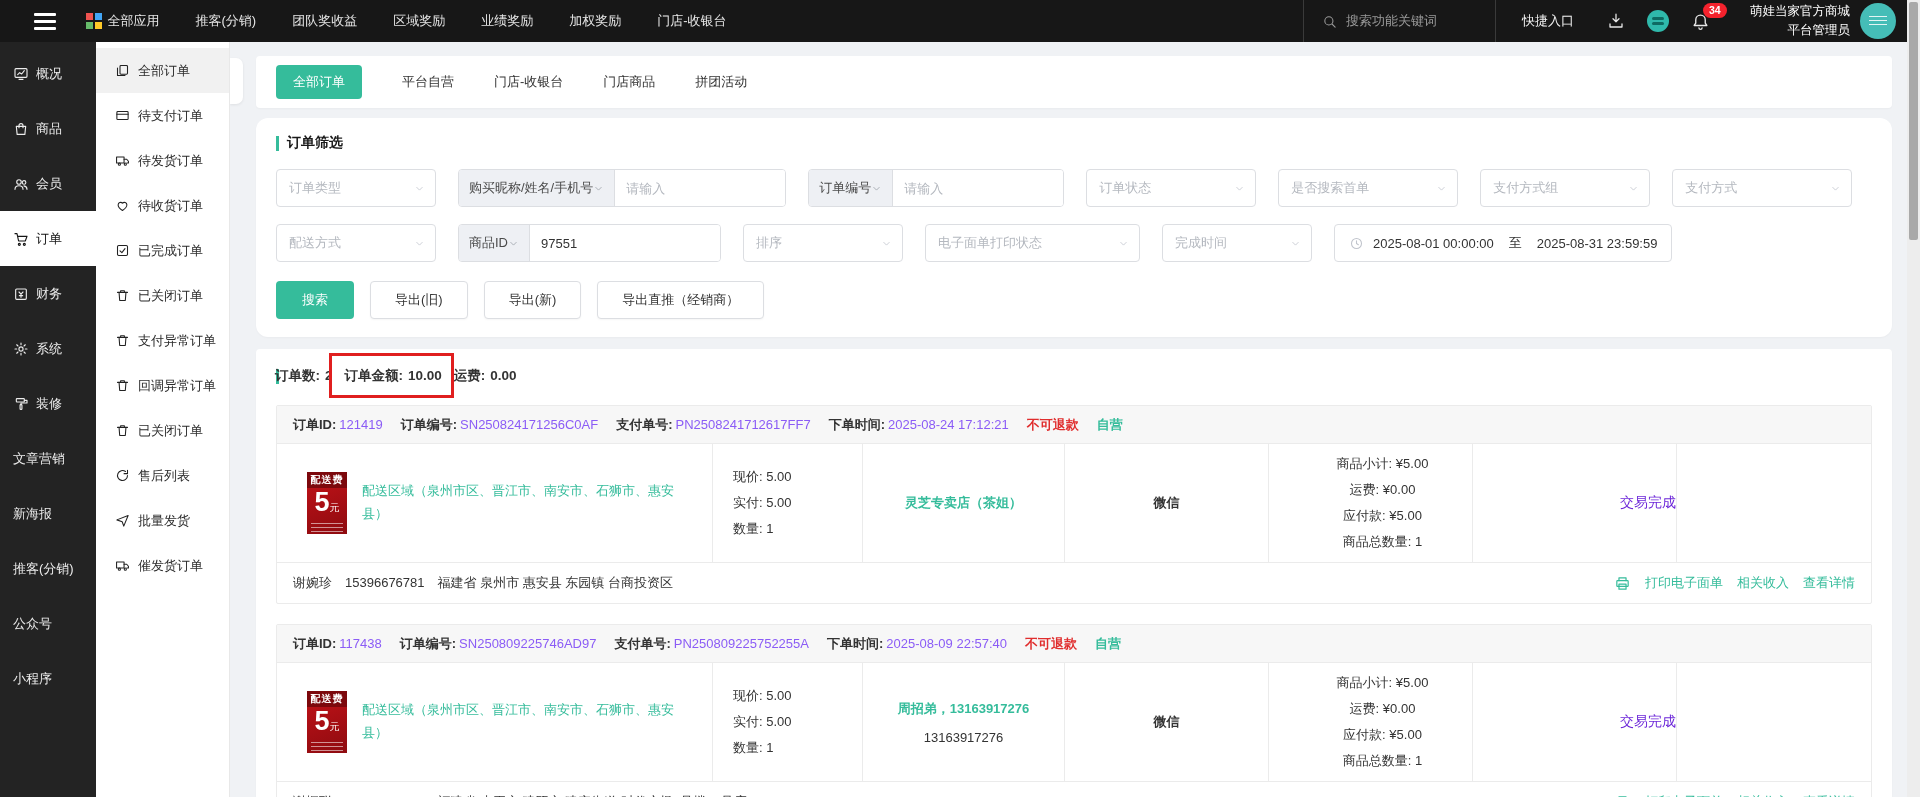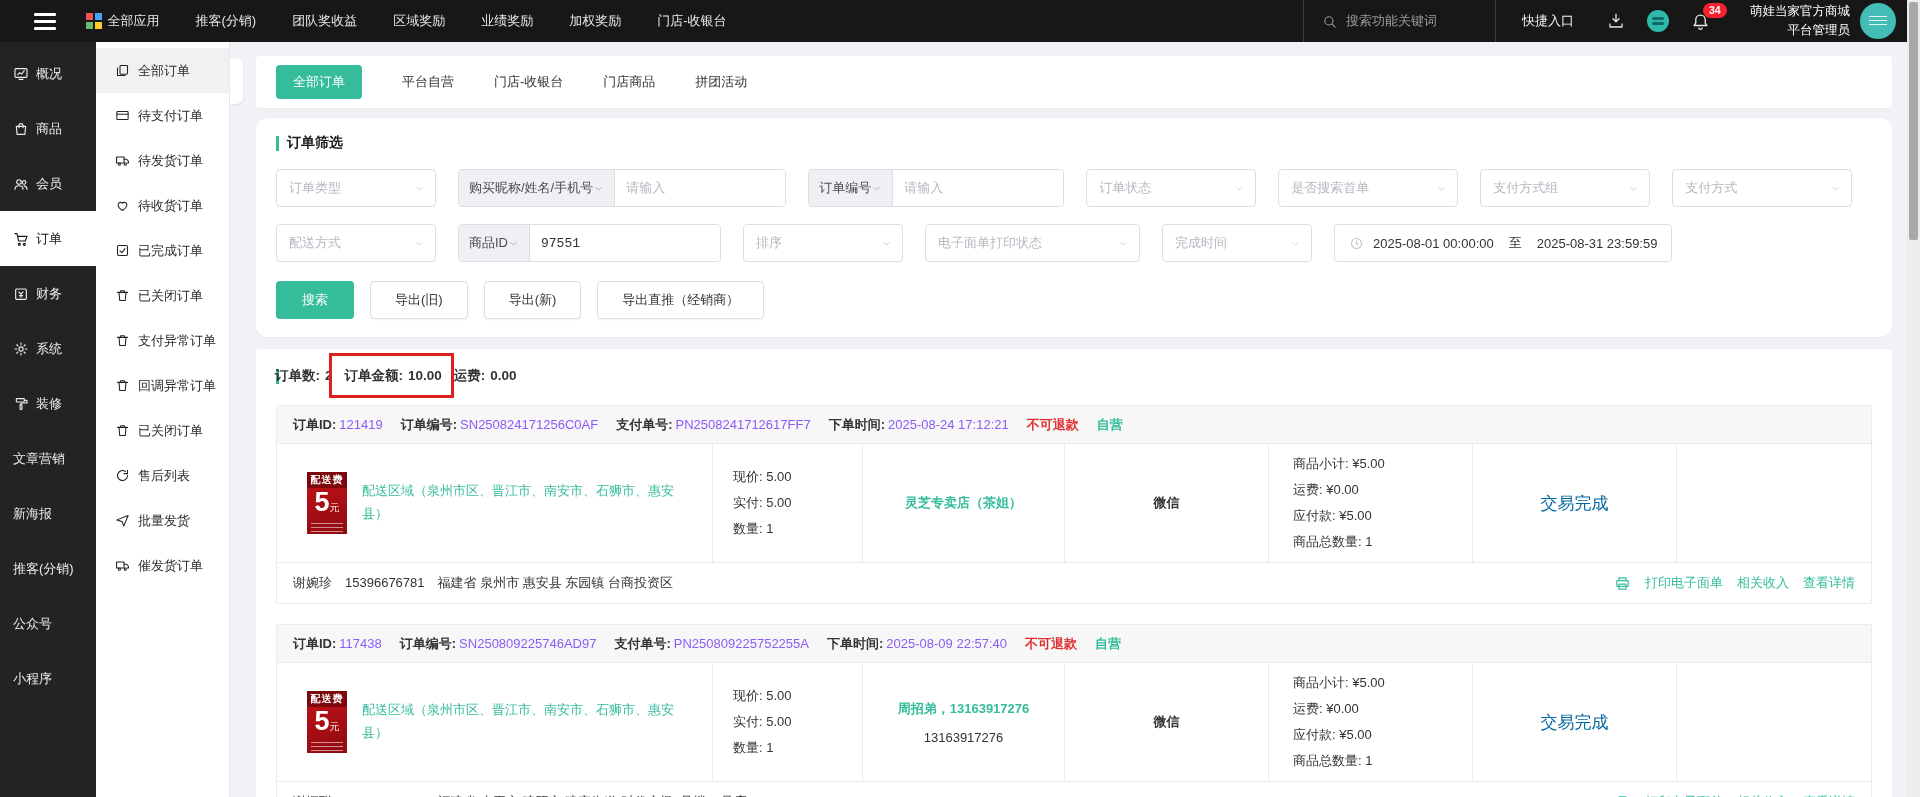--- a/index.html
+++ b/index.html
@@ -60,21 +60,21 @@
   .sec-title{font-size:14px;font-weight:700;color:#1a1a1a;display:flex;align-items:center;}
   .sec-title::before{content:"";width:3px;height:15px;background:#35bc9b;margin-right:8px;}
   .frow{display:flex;align-items:center;gap:22px;margin-top:17px;flex-wrap:nowrap;}
   .sel{height:38px;border:1px solid #dcdee2;border-radius:4px;background:#fff;display:flex;
     align-items:center;justify-content:space-between;padding:0 10px 0 12px;font-size:13px;color:#b4b8bf;cursor:pointer;flex:none;}
   .sel .chev{color:#c0c4cc;}
   .combo{height:38px;border:1px solid #dcdee2;border-radius:4px;display:flex;align-items:stretch;overflow:hidden;flex:none;background:#fff;}
   .combo .addon{background:#eef0f4;border-right:1px solid #dcdee2;display:flex;align-items:center;
     gap:0;padding:0 10px;font-size:13px;color:#4a4a4a;cursor:pointer;white-space:nowrap;}
   .combo .addon .chev{color:#9aa0a8;}
-  .combo input{border:none;outline:none;padding:0 11px;font-size:13px;color:#333;font-family:Liberation Mono, monospace;}
+  .combo input{border:none;outline:none;padding:0 11px;font-size:13px;color:#333;font-family:Liberation Sans, sans-serif;}
   .combo input::placeholder{color:#b4b8bf;}
   .daterange{height:38px;border:1px solid #dcdee2;border-radius:4px;display:flex;align-items:center;
     gap:9px;padding:0 14px;font-size:13px;color:#333;flex:none;cursor:pointer;}
   .daterange .ic{color:#c0c4cc;}
   .btnrow{display:flex;align-items:center;gap:16px;margin-top:19px;}
   .btn{height:38px;border-radius:4px;font-size:13px;display:flex;align-items:center;justify-content:center;cursor:pointer;font-family:inherit;}
   .btn-primary{background:#35bc9b;color:#fff;border:none;width:78px;}
   .btn-plain{background:#fff;color:#333;border:1px solid #dcdee2;padding:0 24px;box-shadow:0 1px 2px rgba(0,0,0,.04);}
 
   .orders-card{margin-top:12px;padding:18px 20px 20px;}
@@ -95,22 +95,22 @@
   .order-body{display:flex;min-height:118px;align-items:stretch;}
   .col{border-right:1px solid #ebebeb;display:flex;flex-direction:column;justify-content:center;}
   .col-product{width:436px;flex-direction:row;align-items:center;gap:15px;padding:12px 14px;}
   .prod-title{color:#35bc9b;font-size:13px;line-height:1.75;width:320px;}
   .col-price{width:150px;padding-left:20px;font-size:13px;color:#333;gap:8px;}
   .col-store{width:202px;align-items:center;text-align:center;padding:0 8px;font-size:13px;}
   .store-l1{color:#35bc9b;font-weight:700;}
   .store-l2{color:#333;margin-top:12px;}
   .store-l2:empty{display:none;}
   .col-pay{width:204px;align-items:center;font-size:13px;color:#333;font-weight:700;}
-  .col-totals{width:204px;padding-left:24px;font-size:13px;color:#333;gap:8px;}
-  .col-status{width:204px;align-items:center;font-size:17px;color:#0369a1;}
+  .col-totals{width:204px;padding-left:24px;font-size:13px;color:#333;gap:8px;align-items:center;}
+  .col-status{width:204px;align-items:flex-end;font-size:14px;color:#6d28d9;}
   .col-extra{flex:1;border-right:none;}
   .order-footer{border-top:1px solid #ebebeb;display:flex;justify-content:space-between;
     align-items:center;padding:11px 16px;font-size:13px;color:#333;}
   .actions{display:flex;align-items:center;gap:14px;color:#35bc9b;font-size:13px;}
   .actions a{color:#35bc9b;}
   .actions .ic{color:#35bc9b;}
 
   
   .prod-img{width:40px;height:62px;flex:none;background:linear-gradient(160deg,#c31218,#8e0b10);
     color:#fff;overflow:hidden;cursor:pointer;}

